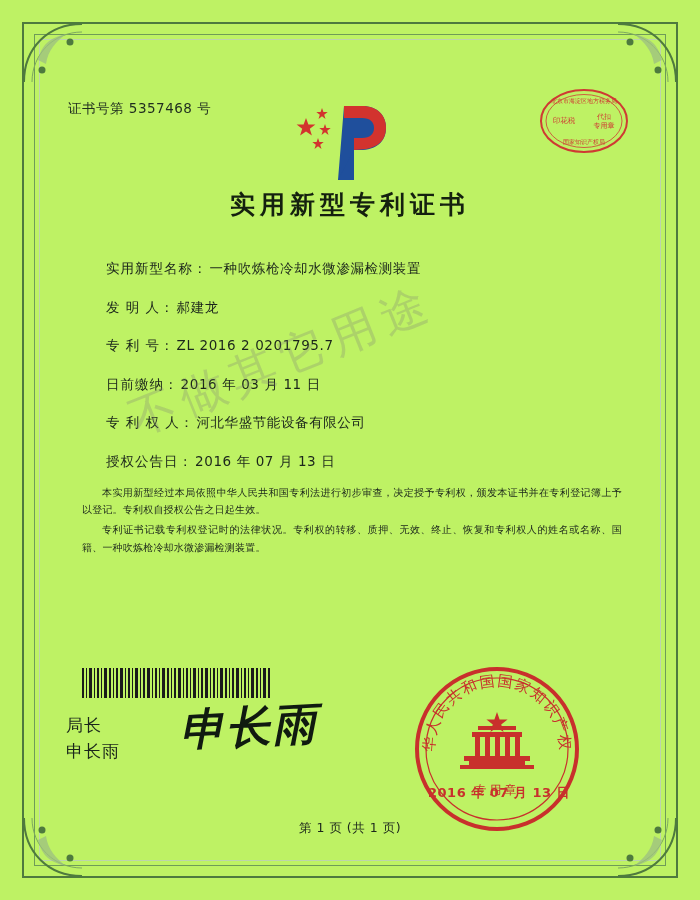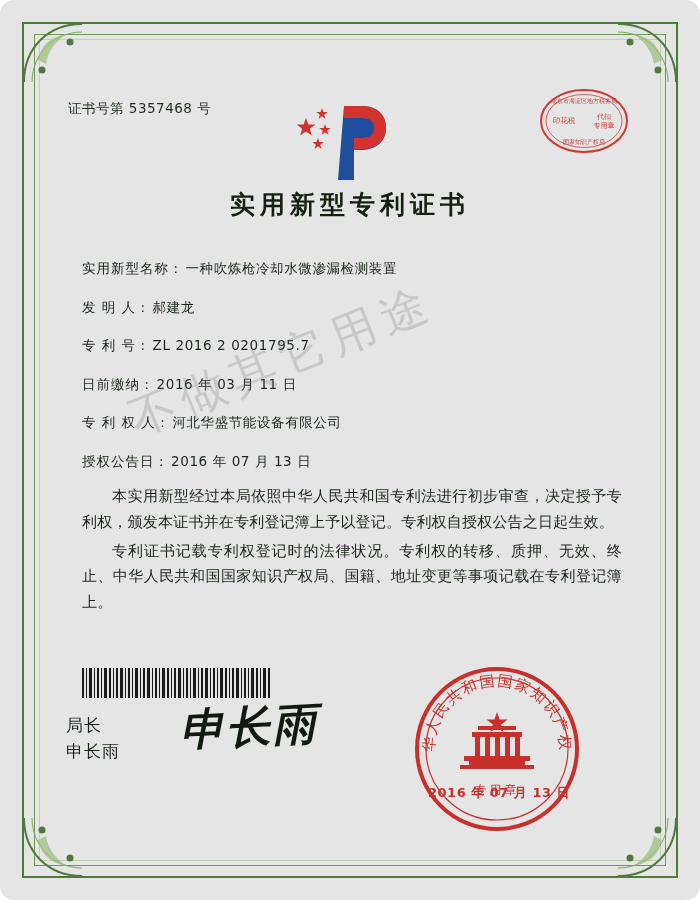--- a/index.html
+++ b/index.html
@@ -12,22 +12,21 @@
     height: 900px;
     overflow: hidden;
     font-family: "DejaVu Sans", "Liberation Sans", sans-serif;
     color: #1d2a1d;
   }
 
   .page {
     position: relative;
     width: 700px;
     height: 900px;
-    background: #e5e5e5;
-    border-radius: 14px;
+    background: #bef264;
   }
 
   
   .border-outer {
     position: absolute;
     left: 22px; top: 22px;
     right: 22px; bottom: 22px;
     border: 2px solid #4e7a3e;
     box-sizing: border-box;
   }
@@ -109,32 +108,33 @@
     display: flex;
     align-items: baseline;
     margin-bottom: 20.5px;
     font-size: 13.5px;
     color: #1b261b;
     letter-spacing: .4px;
   }
   .field .k {
     white-space: nowrap;
     letter-spacing: 1px;
+    margin-left: 24px;
   }
   .field .v {
     margin-left: 2px;
     letter-spacing: .6px;
   }
 
   
   .paras {
     position: absolute;
     left: 22px; top: 424px;
     width: 540px;
-    font-size: 15px;
+    font-size: 10px;
     line-height: 1.72;
     color: #1b261b;
     text-align: justify;
   }
   .para { text-indent: 2em; margin: 0 0 3px 0; letter-spacing: .2px; }
 
   
   .barcode {
     position: absolute;
     left: 22px; top: 608px;
@@ -300,21 +300,21 @@
         <span class="v">河北华盛节能设备有限公司</span>
       </div>
       <div class="field">
         <span class="k">授权公告日：</span>
         <span class="v">2016 年 07 月 13 日</span>
       </div>
     </div>
 
     <div class="paras">
       <p class="para">本实用新型经过本局依照中华人民共和国专利法进行初步审查，决定授予专利权，颁发本证书并在专利登记簿上予以登记。专利权自授权公告之日起生效。</p>
-      <p class="para">专利证书记载专利权登记时的法律状况。专利权的转移、质押、无效、终止、中华人民共和国国家知识产权局、国籍、地址变更等事项记载在专利登记簿上。</p>
+      <p class="para">专利证书记载专利权登记时的法律状况。专利权的转移、质押、无效、终止、恢复和专利权人的姓名或名称、国籍、一种吹炼枪冷却水微渗漏检测装置。</p>
     </div>
 
     <div class="barcode">
       <svg width="188" height="30" viewBox="0 0 188 30">
         <g fill="#1a1a1a">
           <rect x="0" y="0" width="2" height="30"></rect>
             <rect x="4" y="0" width="1" height="30"></rect>
           <rect x="7" y="0" width="3" height="30"></rect>
             <rect x="12" y="0" width="1" height="30"></rect>
           <rect x="15" y="0" width="2" height="30"></rect>
@@ -391,17 +391,18 @@
           <rect x="103" y="73" width="5" height="19"></rect>
           <rect x="66" y="62" width="38" height="4"></rect>
           <polygon points="85,48 87.6,55.6 95.6,55.6 89.2,60.4 91.6,68 85,63.4 78.4,68 80.8,60.4 74.4,55.6 82.4,55.6"></polygon>
           <rect x="48" y="101" width="74" height="4"></rect>
         </g>
         <text x="85" y="130" font-size="12" fill="#c8302c" text-anchor="middle" font-family="DejaVu Sans, sans-serif" letter-spacing="3">专用章</text>
       </svg>
     </div>
     <div class="seal-date">2016 年 07 月 13 日</div>
 
+    <div class="page-num">第 1 页 (共 1 页)</div>
 
   </div>
 
   <div class="watermark">不做其它用途</div>
 </div>
 
 </body></html>

